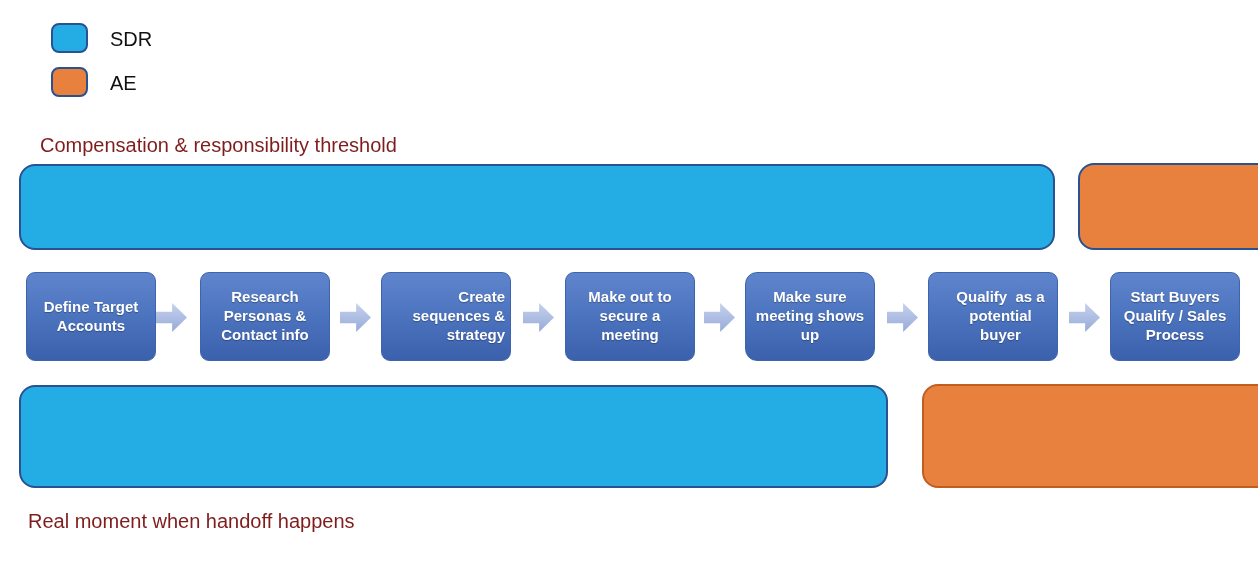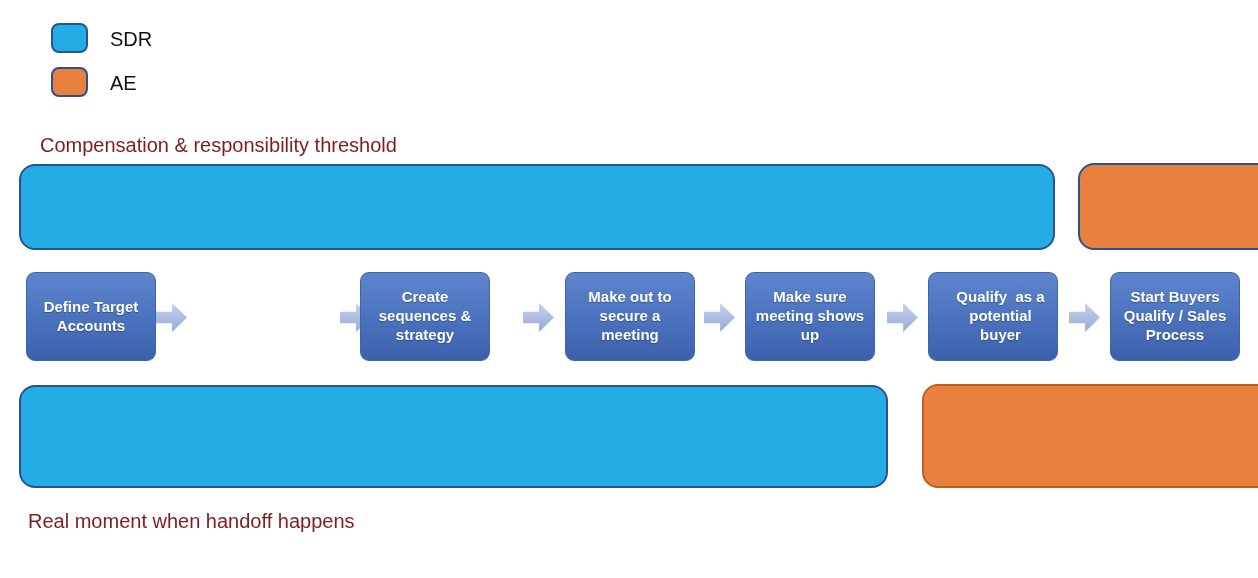--- a/index.html
+++ b/index.html
@@ -80,23 +80,23 @@
     color: #ffffff;
     font-weight: bold;
     font-size: 15px;
     line-height: 1.26;
     padding: 0 5px;
     white-space: pre-wrap;
     text-shadow: 0 1px 1px rgba(0,0,0,0.30);
   }
   .s1 { left: 26px;   }
   .s2 { left: 200px;  }
-  .s3 { left: 360px;  }
+  .s3 { left: 381px; text-align: right;  }
   .s4 { left: 565px;  }
-  .s5 { left: 745px;  }
+  .s5 { left: 745px; border-radius: 12px;  }
   .s6 { left: 928px; padding-left: 15px;  }
   .s7 { left: 1110px; }
 
   
   .arrow {
     position: absolute;
     top: 303px;
     width: 31px;
     height: 29px;
     background: linear-gradient(180deg, #C6D1EC 0%, #AEBEE3 50%, #97ABD8 100%);
@@ -121,20 +121,23 @@
 
   <div class="annotation top">Compensation &amp; responsibility threshold</div>
 
   <div class="bar blue top-sdr"></div>
   <div class="bar orange top-ae"></div>
 
   <div class="step s1">
     <span class="step-label">Define Target Accounts</span>
   </div>
   <div class="arrow a1"></div>
+  <div class="step s2">
+    <span class="step-label">Research Personas &amp; Contact info</span>
+  </div>
   <div class="arrow a2"></div>
   <div class="step s3">
     <span class="step-label">Create sequences &amp; strategy</span>
   </div>
   <div class="arrow a3"></div>
   <div class="step s4">
     <span class="step-label">Make out to secure a meeting</span>
   </div>
   <div class="arrow a4"></div>
   <div class="step s5">

